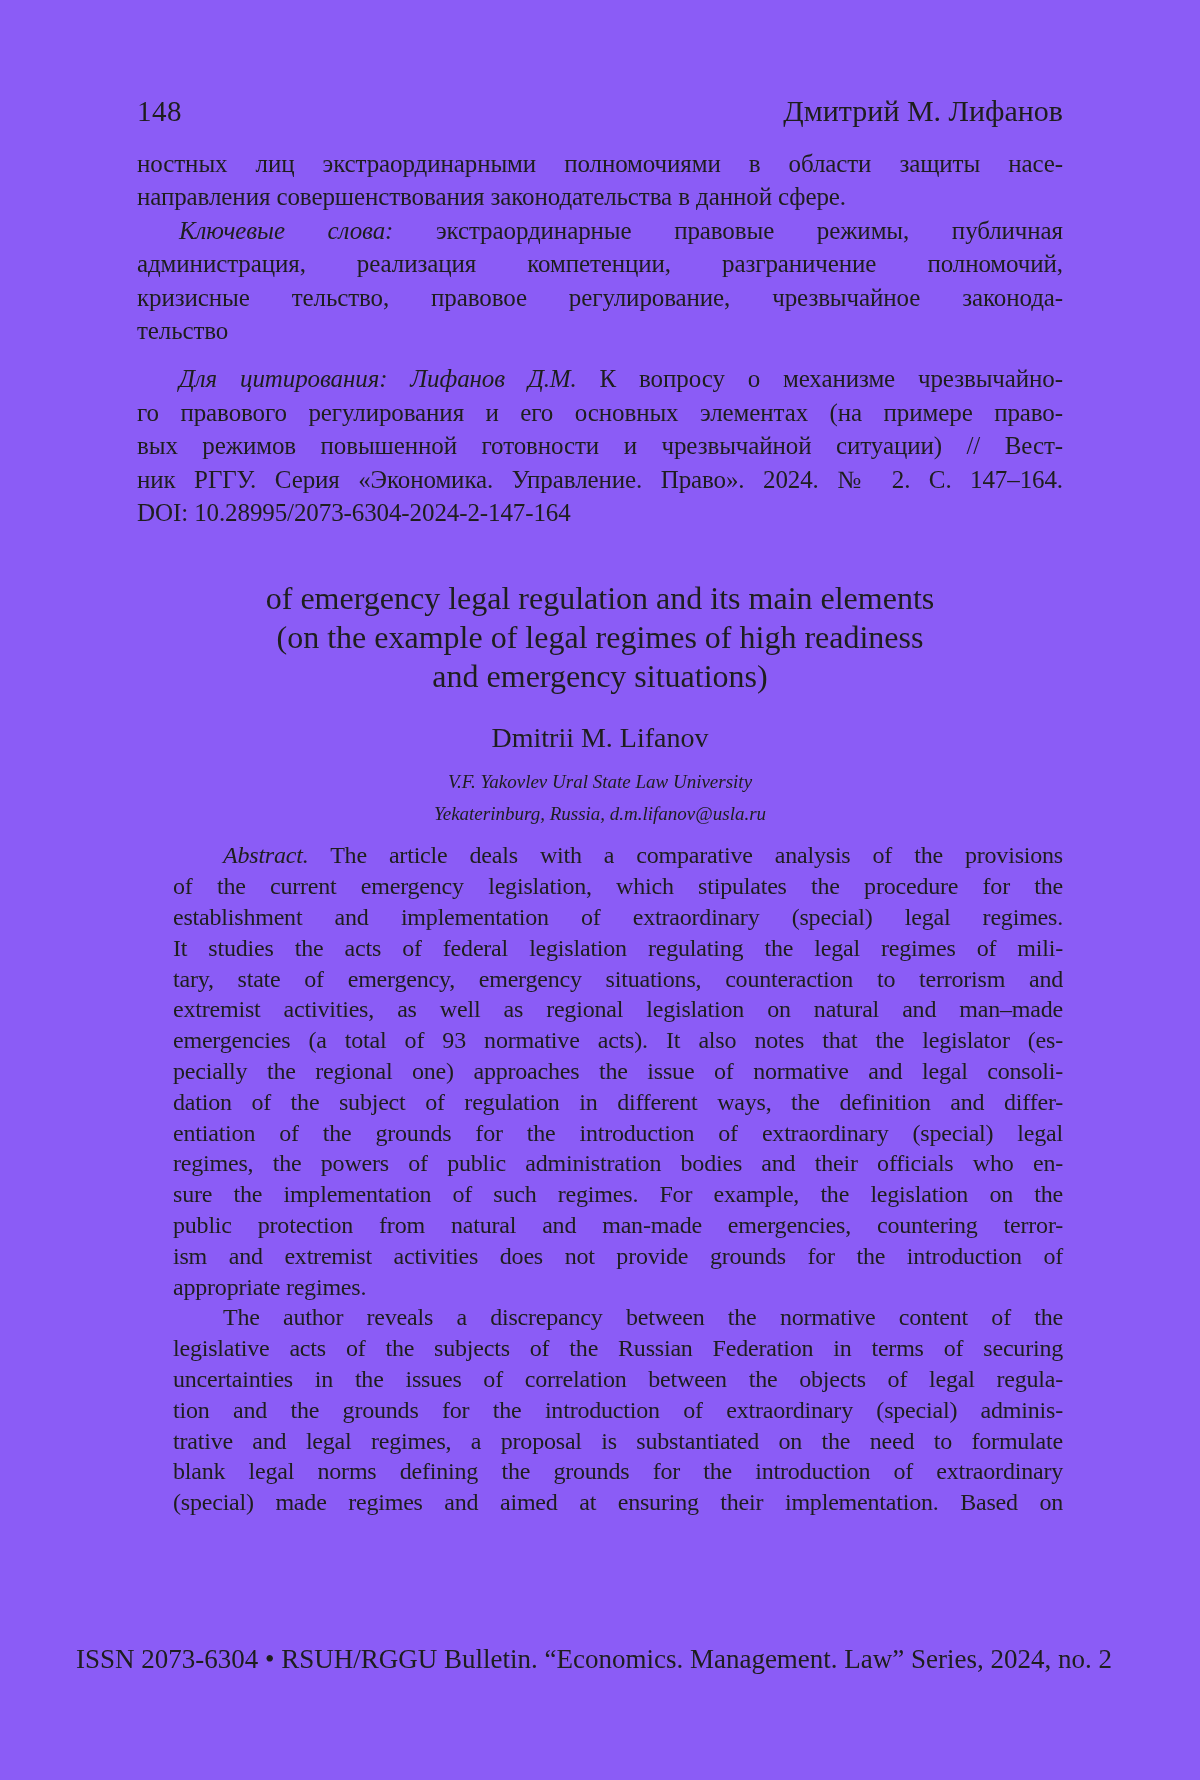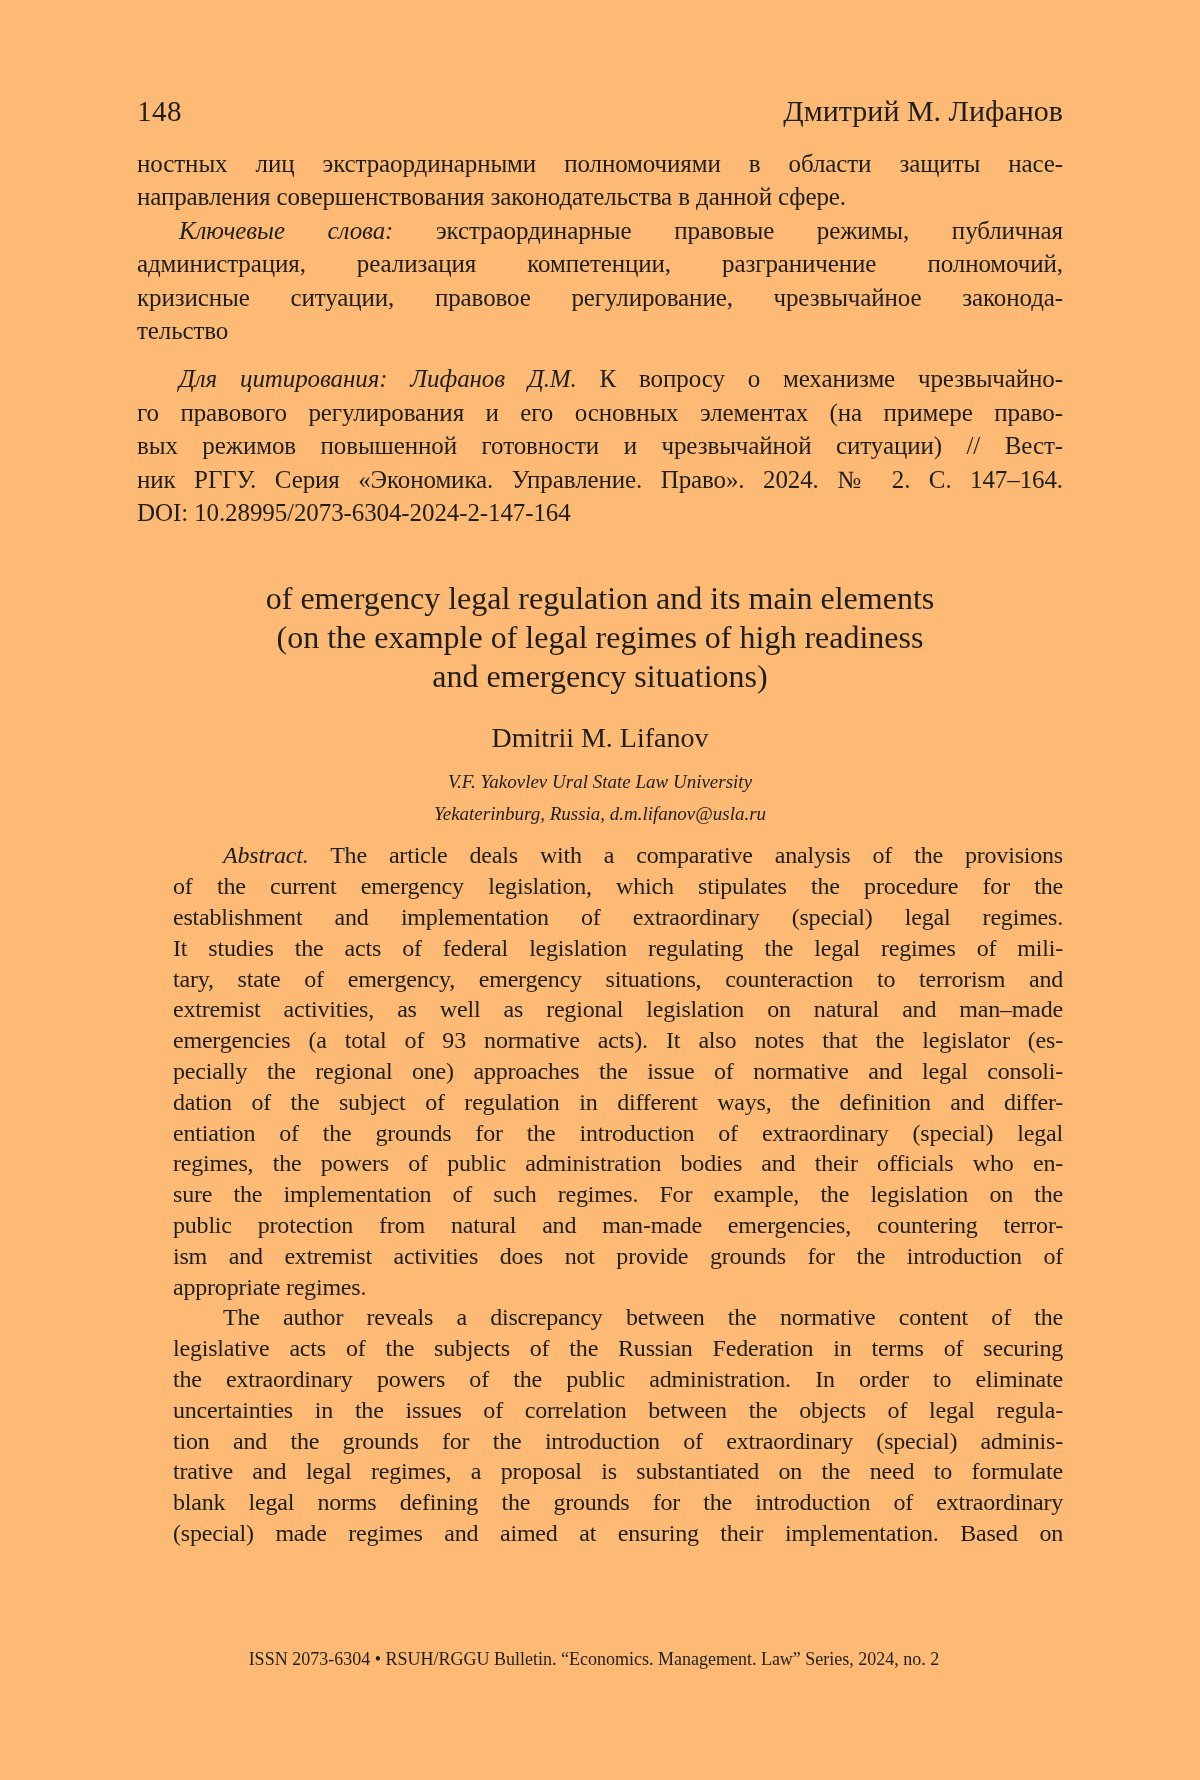--- a/index.html
+++ b/index.html
@@ -1,20 +1,20 @@
 <!DOCTYPE html>
 <html><head>
 <meta charset="utf-8">
 <style>
   html,body{margin:0;padding:0;background:#e9e9e9;}
   .page{
     position:relative;
     width:1200px;height:1780px;
     margin:0 auto;
-    background:#fdba74;
+    background:#8b5cf6;
     color:#1e1e1e;
     font-family:"Liberation Serif","DejaVu Serif",serif;
     overflow:hidden;
   }
   .column{margin:0 137px;width:926px;}
 
   
   .header{
     display:flex;justify-content:space-between;align-items:baseline;
     padding-top:94px;
@@ -41,21 +41,21 @@
   .title{margin-top:50px;font-size:32px;line-height:39px;text-align:center;}
   .author-en{margin-top:24px;font-size:28px;line-height:36px;text-align:center;}
   .affiliation{margin-top:10px;font-size:19px;line-height:32px;text-align:center;font-style:italic;}
 
   .abstract-p1{margin-top:10px;}
 
   
   .footer{
     position:absolute;left:0;right:12px;top:1646px;
     text-align:center;
-    font-size:18px;line-height:26px;
+    font-size:27px;line-height:26px;
     color:#1e1e1e;
   }
 </style>
 </head>
 <body>
 
 <div class="page">
   <div class="column">
 
     <div class="header">
@@ -69,21 +69,21 @@
           <div class="jline">направления совершенствования законодательства в данной сфере.</div>
         </div>
     </div>
 
     <div class="ru-text">
       <div class="jline indent-ru">
         <span class="it">Ключевые слова:</span><span> экстраординарные правовые режимы, публичная</span>
       </div>
       <div class="lines">
           <div class="jline">администрация, реализация компетенции, разграничение полномочий,</div>
-          <div class="jline">кризисные ситуации, правовое регулирование, чрезвычайное законода-</div>
+          <div class="jline">кризисные тельство, правовое регулирование, чрезвычайное законода-</div>
           <div class="jline">тельство</div>
         </div>
     </div>
 
     <div class="ru-text citation">
       <div class="jline indent-ru">
         <span class="it">Для цитирования: Лифанов Д.М.</span><span> К вопросу о механизме чрезвычайно-</span>
       </div>
       <div class="lines keep-last">
           <div class="jline">го правового регулирования и его основных элементах (на примере право-</div>
@@ -129,21 +129,20 @@
           <div class="jline">public protection from natural and man-made emergencies, countering terror-</div>
           <div class="jline">ism and extremist activities does not provide grounds for the introduction of</div>
           <div class="jline">appropriate regimes.</div>
         </div>
     </div>
 
     <div class="en-text">
       <div class="jline indent-en">The author reveals a discrepancy between the normative content of the</div>
       <div class="lines keep-last">
           <div class="jline">legislative acts of the subjects of the Russian Federation in terms of securing</div>
-          <div class="jline">the extraordinary powers of the public administration. In order to eliminate</div>
           <div class="jline">uncertainties in the issues of correlation between the objects of legal regula-</div>
           <div class="jline">tion and the grounds for the introduction of extraordinary (special) adminis-</div>
           <div class="jline">trative and legal regimes, a proposal is substantiated on the need to formulate</div>
           <div class="jline">blank legal norms defining the grounds for the introduction of extraordinary</div>
           <div class="jline">(special) made regimes and aimed at ensuring their implementation. Based on</div>
         </div>
     </div>
 
   </div>
 

